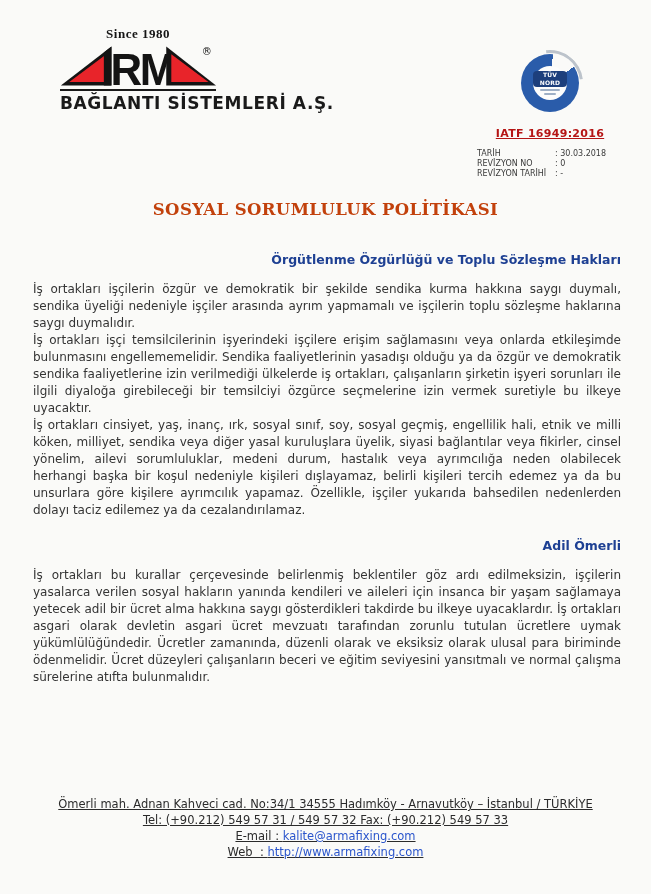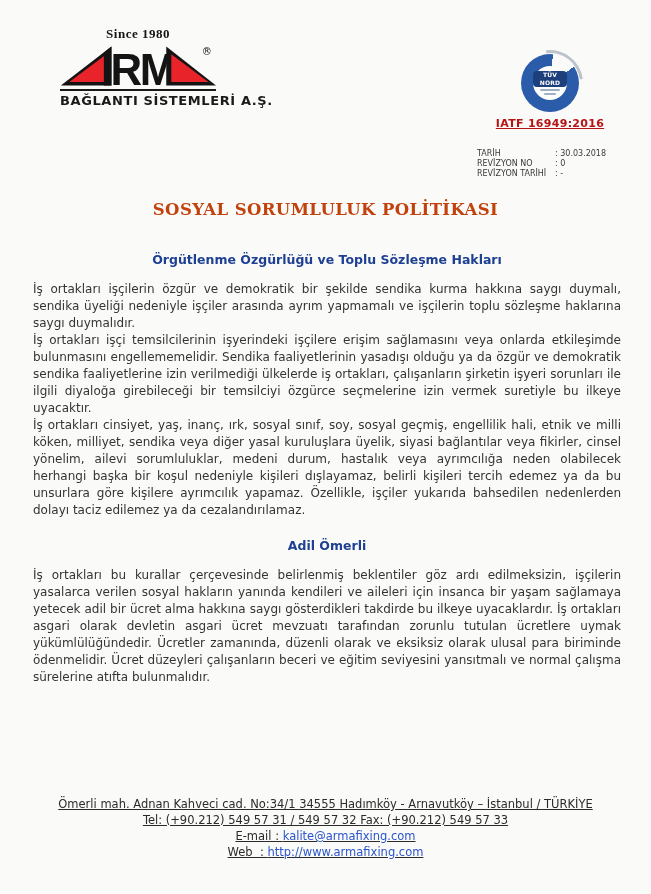--- a/index.html
+++ b/index.html
@@ -14,50 +14,50 @@
     margin:0 auto;
   }
 
   
   .header { position:relative; height:192px; }
 
   .arma-logo { position:absolute; left:60px; top:26px; width:156px; text-align:center; }
   .since { font-family:"Liberation Serif", serif; font-weight:bold; font-size:13px; color:#151515; letter-spacing:.5px; }
   .wordmark { display:block; margin:2px auto 0; }
   .logo-rule { border:0; border-top:2px solid #1a1a1a; margin:1px 0 2px; }
-  .logo-sub { font-size:13px; font-weight:600; color:#1a1a1a; letter-spacing:.6px; white-space:nowrap; }
+  .logo-sub { font-size:17px; font-weight:600; color:#1a1a1a; letter-spacing:.6px; white-space:nowrap; }
 
   .tuv-box { position:absolute; left:495px; top:54px; width:110px; text-align:center; }
   .tuv-ring { position:relative; width:58px; height:58px; margin:0 auto; border-radius:50%;
     background:conic-gradient(#2a5caa 0deg 6deg, transparent 6deg 56deg, #2a5caa 56deg 360deg); }
   .tuv-gray-arc { position:absolute; inset:-4px; border:3px solid transparent; border-top-color:#bcc3cb;
     border-radius:50%; transform:rotate(38deg); }
   .tuv-inner { position:absolute; inset:12px; background:#fdfdfc; border-radius:50%;
     display:flex; flex-direction:column; align-items:center; justify-content:center; gap:2px; }
   .tuv-pill { background:#1d3f7c; color:#fff; font-size:6px; font-weight:bold; line-height:8px;
     padding:0 3px; border-radius:4px; letter-spacing:.2px; }
   .micro-line { height:2px; background:#9fb0c6; border-radius:1px; }
-  .iatf { margin-top:5px; font-size:11px; font-weight:bold; letter-spacing:.3px;
+  .iatf { margin-top:15px; font-size:11px; font-weight:bold; letter-spacing:.3px;
     color:#b51414; text-decoration:underline; white-space:nowrap; }
 
   .revision { position:absolute; left:477px; top:149px; font-size:8px; line-height:10px; color:#3a3a3a; }
   .rev-row { display:flex; }
   .rev-label { width:78px; }
   .rev-value { white-space:pre; }
 
   
   .doc-title { text-align:center; margin:8px 0 32px;
     font-family:"DejaVu Serif", serif; font-weight:bold; font-size:16.5px;
     color:#c2410c; letter-spacing:.4px; }
 
   .content { margin:0 30px 0 33px; font-size:12px; line-height:17px; text-align:justify; }
   .content p { margin:0; }
   .intro { margin-bottom:14px; }
   .section h2 { font-size:12.5px; font-weight:bold; color:#1e4093;
-    margin:18px 0 13px; text-align:center; }
+    margin:18px 0 13px; text-align:right; }
 
   
   .footer { position:absolute; left:0; right:0; top:796px; text-align:center;
     font-size:11.5px; line-height:16px; color:#2b2b2b;text-decoration:underline; }
   .footer a { color:#2a55cc; text-decoration:none; }
 </style>
 </head>
 <body>
 
 <div class="page">

